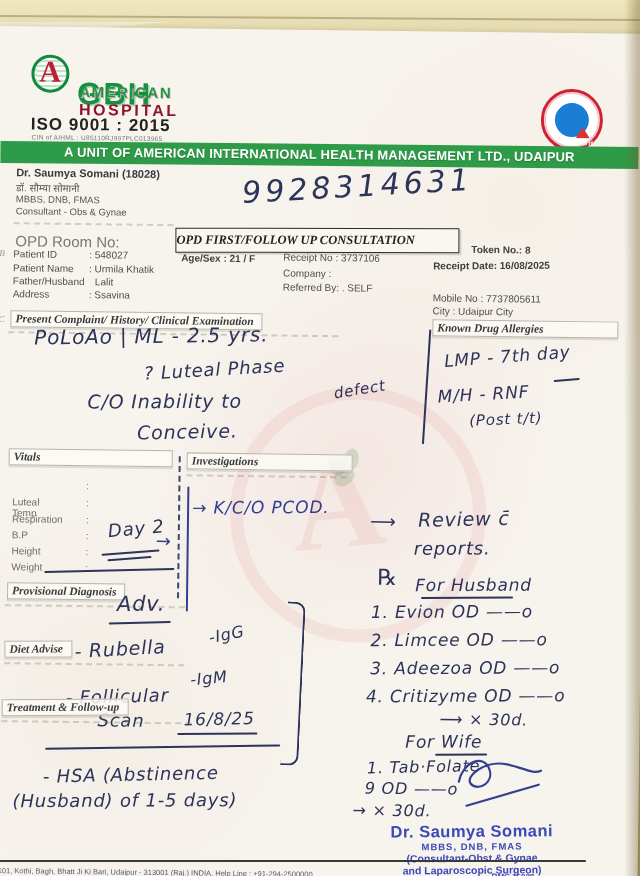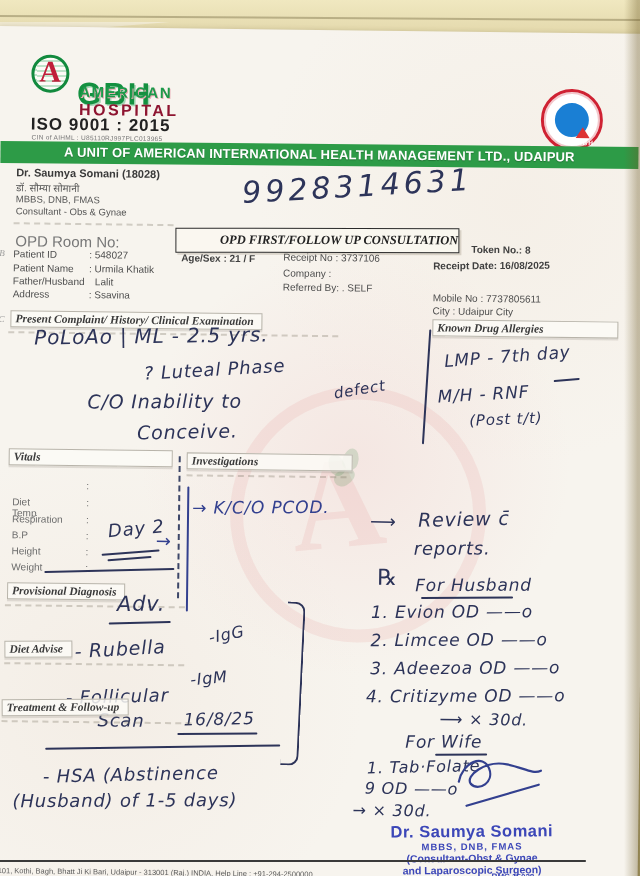--- a/index.html
+++ b/index.html
@@ -67,21 +67,21 @@
     background:#1a7fd4;}
   .nabh-tri{position:absolute;left:21px;top:24px;width:0;height:0;
     border-left:7px solid transparent;border-right:7px solid transparent;
     border-bottom:11px solid #d33;}
   .nabh-txt{position:absolute;left:0;top:36px;width:56px;text-align:center;color:#fff;
     font-size:6.5px;font-weight:bold;letter-spacing:1px;}
 
   .titlebox{position:absolute;left:182px;top:198px;width:282px;height:23px;
     border:1.5px solid #2a2a2a;background:rgba(250,247,240,.9);
     font-family:"Liberation Serif",serif;font-style:italic;font-weight:bold;
-    font-size:12.5px;color:#222;text-align:right;line-height:23px;
+    font-size:12.5px;color:#222;text-align:left;line-height:23px;
     transform:rotate(-.6deg);box-shadow:2px 2px 0 rgba(150,140,120,.3);}
 
   .stamp{position:absolute;left:360px;top:790px;width:252px;text-align:center;
     color:#3c47b8;transform:rotate(-1.2deg);}
   .stamp .s1{font-size:16.5px;font-weight:bold;letter-spacing:.5px;}
   .stamp .s2{font-size:9.5px;font-weight:bold;letter-spacing:1px;}
   .stamp .s3{font-size:10.5px;font-weight:bold;}
 
   .wm-ring{position:absolute;left:240px;top:356px;width:230px;height:230px;border-radius:50%;
     border:13px solid rgba(226,138,138,.15);}
@@ -168,21 +168,21 @@
 
     <div class="lbl" style="left:440px;top:288px;width:172px;">Known Drug Allergies</div>
     <div class="hw" style="left:452px;top:314px;font-size:17px;transform:rotate(-5deg);">LMP - 7th day</div>
     <div class="uline" style="left:562px;top:346px;width:26px;transform:rotate(-6deg);"></div>
     <div class="hw" style="left:446px;top:352px;font-size:17px;transform:rotate(-4deg);">M/H - RNF</div>
     <div class="hw" style="left:478px;top:378px;font-size:15px;transform:rotate(-3deg);">(Post t/t)</div>
 
     <div class="lbl" style="left:18px;top:422px;width:150px;">Vitals</div>
     <div class="print" style="left:22px;top:453px;color:#6c6c6c;margin-top:28px;">Temp</div>
     <div class="print" style="left:96px;top:453px;color:#6c6c6c;">:</div>
-    <div class="print" style="left:22px;top:470px;color:#6c6c6c;">Diet</div>
+    <div class="print" style="left:22px;top:470px;color:#6c6c6c;">Luteal</div>
     <div class="print" style="left:96px;top:470px;color:#6c6c6c;">:</div>
     <div class="print" style="left:22px;top:487px;color:#6c6c6c;">Respiration</div>
     <div class="print" style="left:96px;top:487px;color:#6c6c6c;">:</div>
     <div class="print" style="left:22px;top:503px;color:#6c6c6c;">B.P</div>
     <div class="print" style="left:96px;top:503px;color:#6c6c6c;">:</div>
     <div class="print" style="left:22px;top:519px;color:#6c6c6c;">Height</div>
     <div class="print" style="left:96px;top:519px;color:#6c6c6c;">:</div>
     <div class="print" style="left:22px;top:535px;color:#6c6c6c;">Weight</div>
     <div class="print" style="left:96px;top:535px;color:#6c6c6c;">:</div>
 

